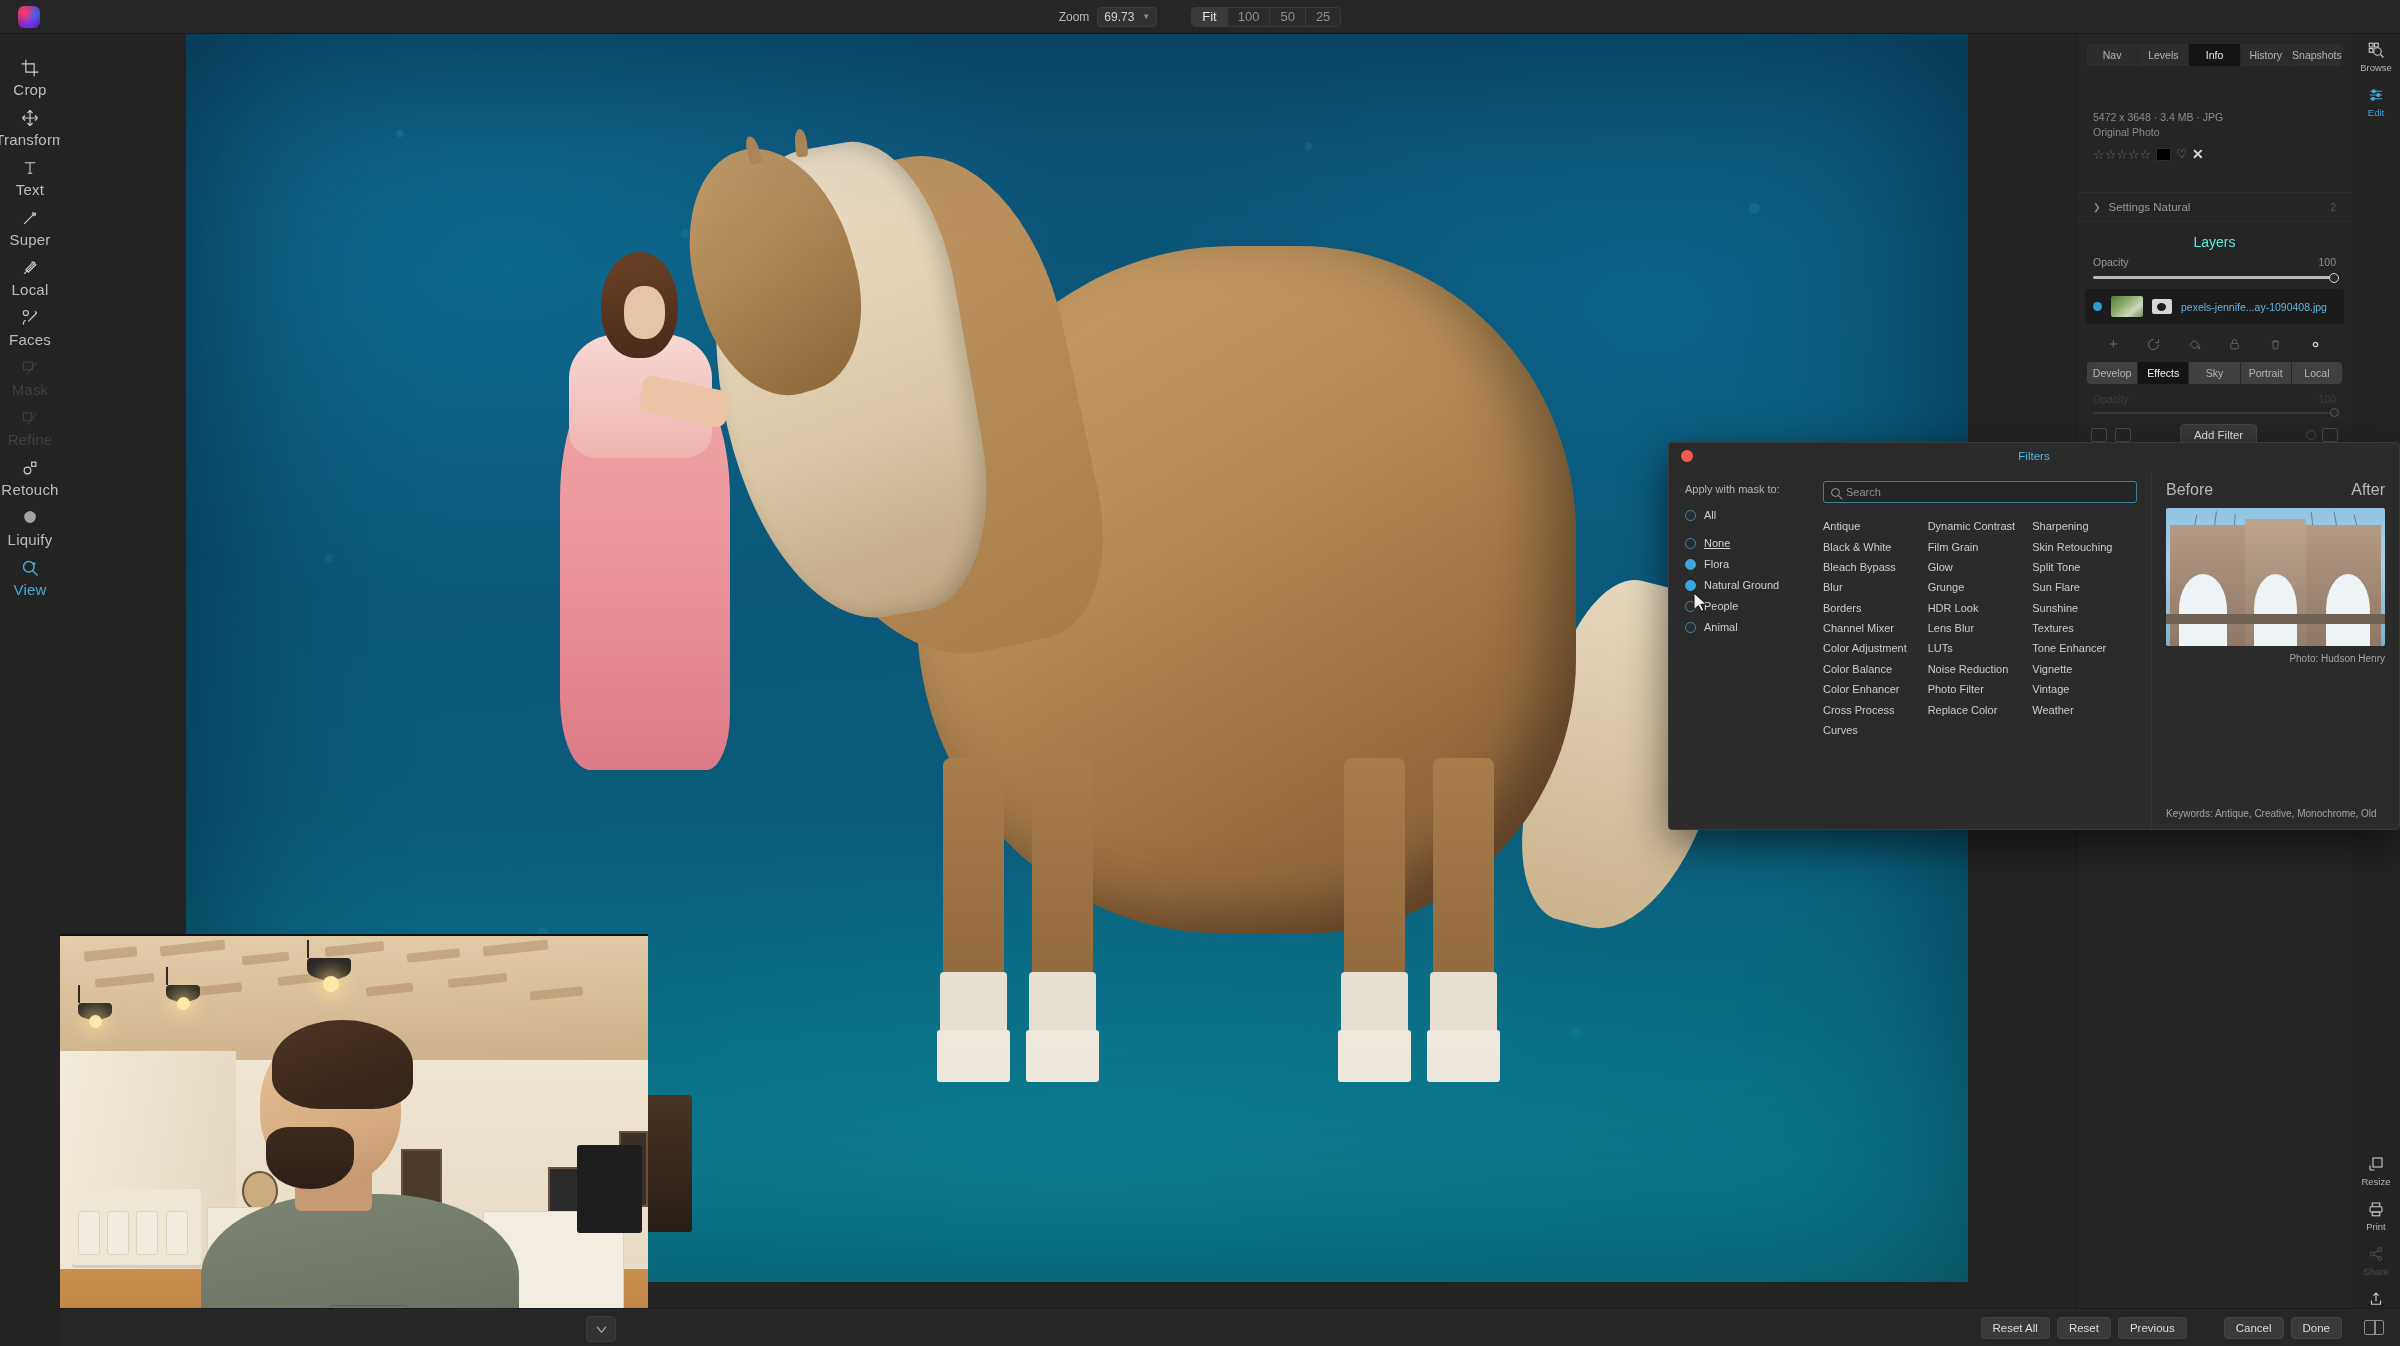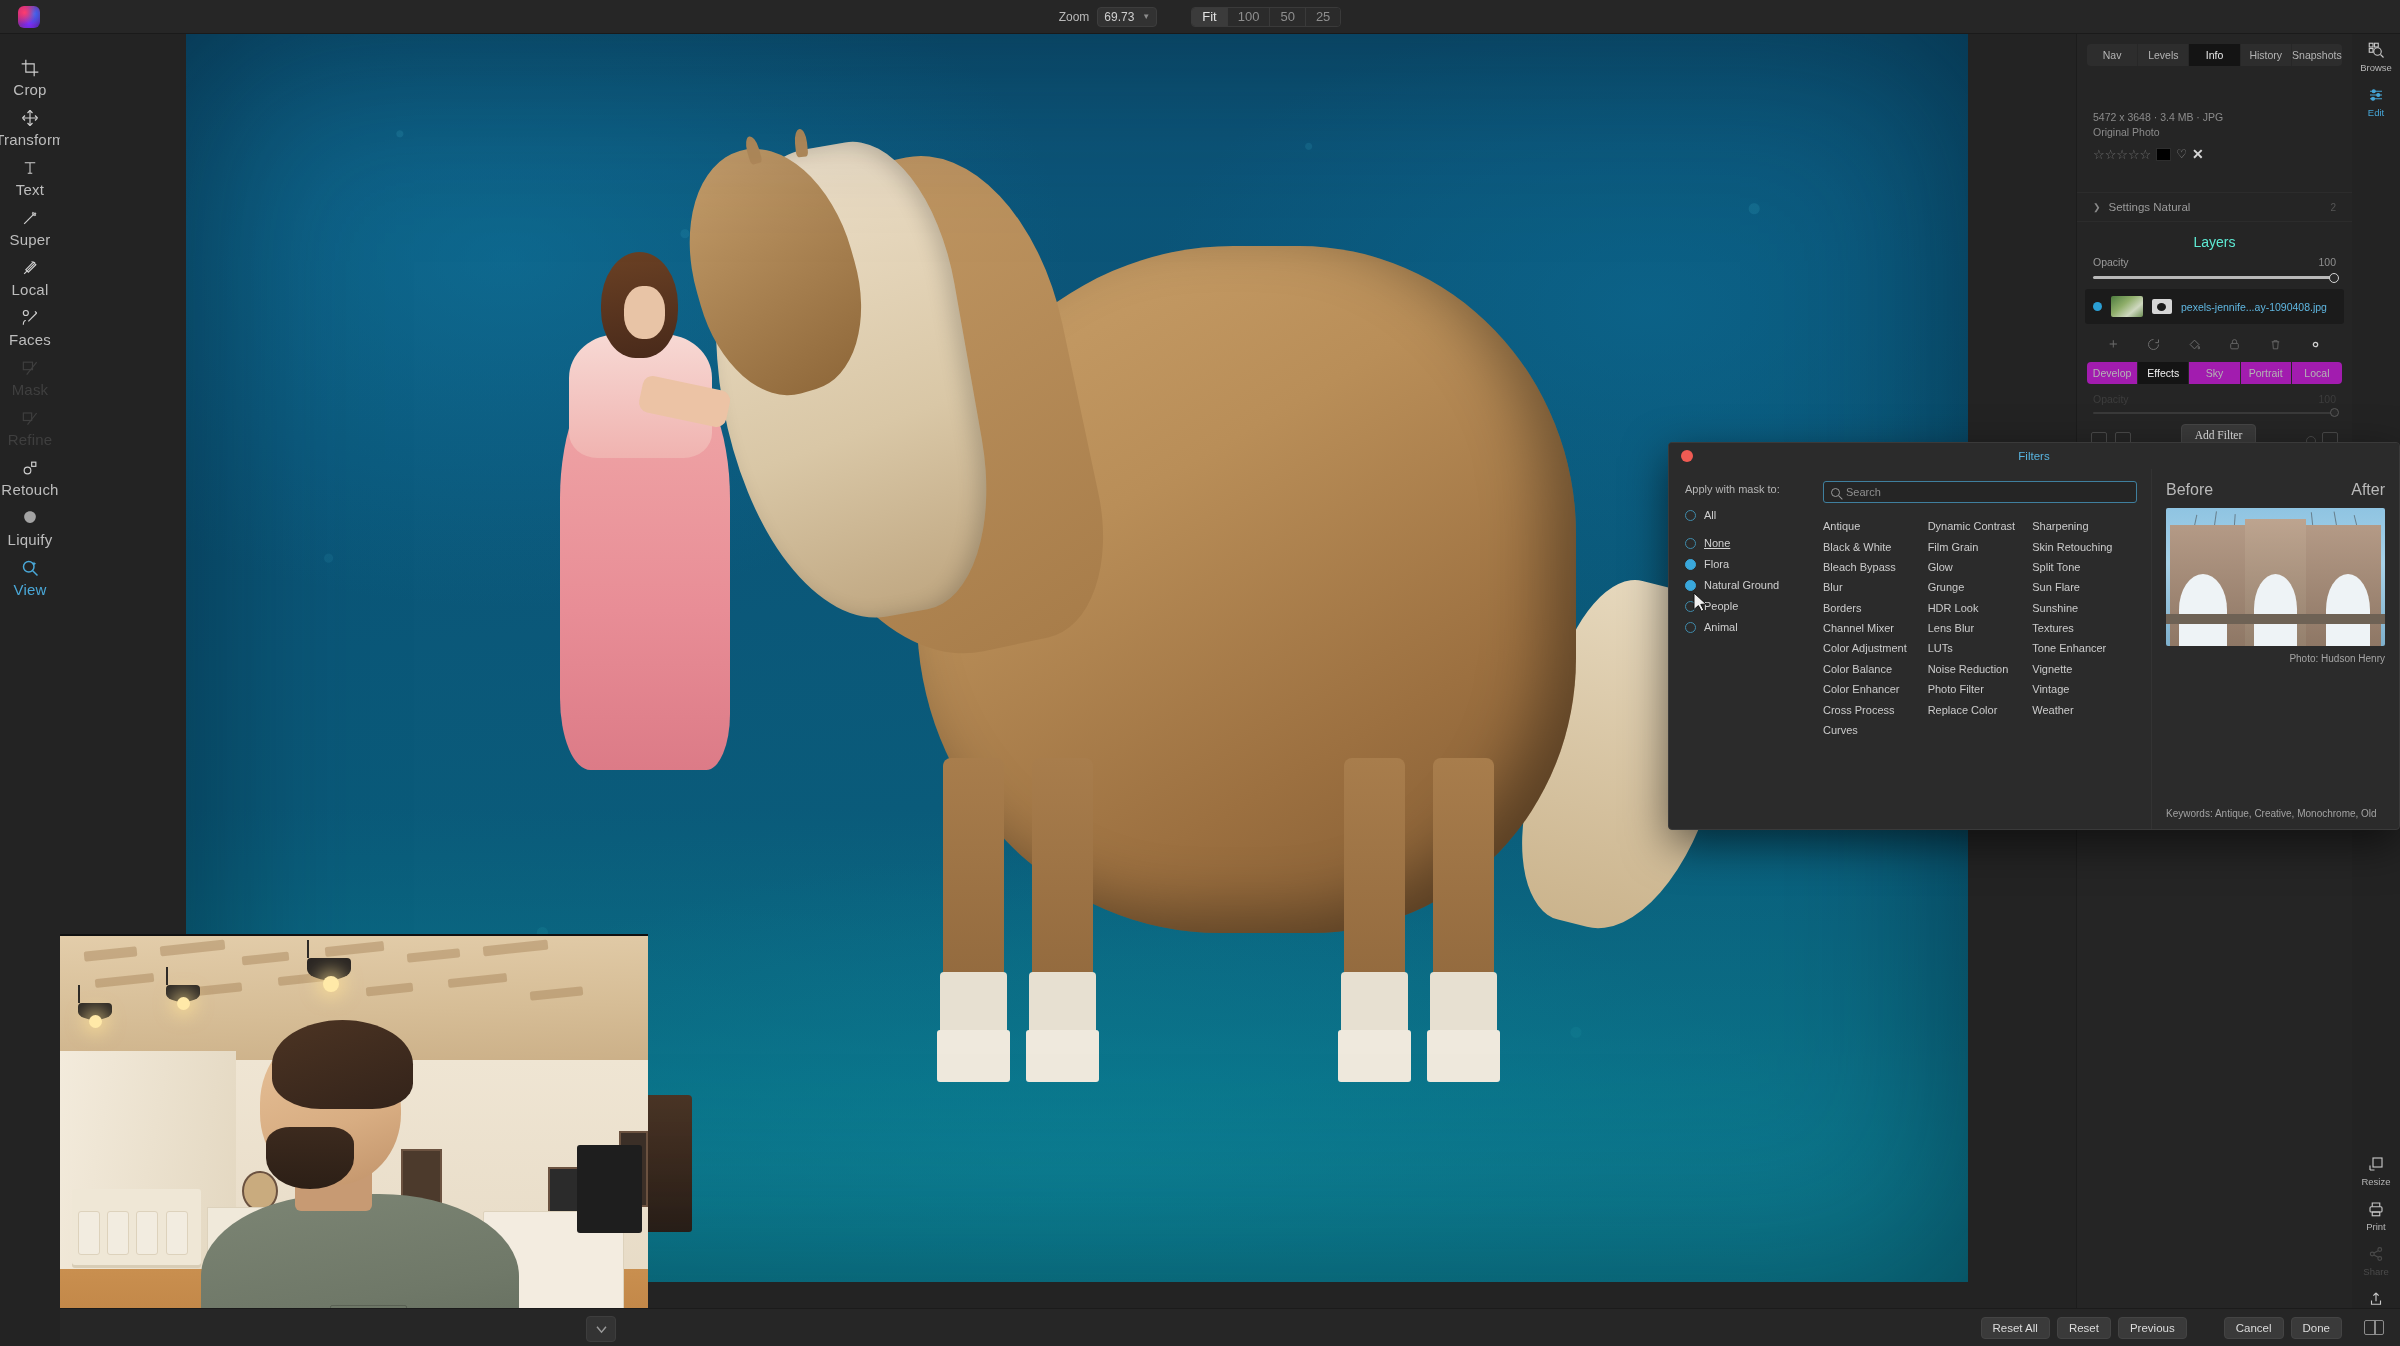--- a/index.html
+++ b/index.html
@@ -272,35 +272,35 @@
     width:20px; height:15px; border-radius:2px; background:#d6d6d6; position:relative;
   }
   .layeritem .mask::after{ content:""; position:absolute; left:5px; top:3.5px; width:9px; height:8px; border-radius:50%; background:#1b1b1b; }
   .layeritem .lname{ font-size:10.5px; color:#5fb6e0; white-space:nowrap; overflow:hidden; text-overflow:ellipsis; }
 
   .layertools{ display:flex; align-items:center; justify-content:space-around; padding:11px 16px 9px; }
   .layertools .ic{ width:18px; height:18px; color:#6c6c6c; display:flex; align-items:center; justify-content:center; font-size:14px; }
   .layertools .ic.on{ color:#d0d0d0; }
 
   .modestrip{
-    display:flex; margin:0 10px; background:#a21caf; border-radius:4px; overflow:hidden; height:22px;
+    display:flex; margin:0 10px; background:#404040; border-radius:4px; overflow:hidden; height:22px;
   }
   .modestrip > div{
     flex:1; display:flex; align-items:center; justify-content:center; font-size:10.5px; color:#b4b4b4;
     border-right:1px solid #272727;
   }
   .modestrip > div:last-child{ border-right:none; }
   .modestrip > div.active{ background:#141414; color:#f0f0f0; }
 
   .op2row{ display:flex; padding:9px 16px 0; font-size:10.5px; color:#3d3d3d; }
   .op2row .val{ margin-left:auto; }
   .slider2{ margin:7px 16px 8px; height:2px; background:#3a3a3a; border-radius:2px; position:relative; }
   .slider2 .knob{ position:absolute; right:-3px; top:-4px; width:9px; height:9px; border-radius:50%; background:#2a2a2a; border:1.5px solid #5a5a5a; }
 
-  .addfilterrow{ display:flex; align-items:flex-end; padding:2px 14px 0;font-family:Liberation Serif, serif; }
+  .addfilterrow{ display:flex; align-items:center; padding:2px 14px 0; }
   .addfilterrow .mini{ width:16px; height:14px; border:1px solid #4a4a4a; border-radius:2px; margin-right:8px; }
   .addfilterbtn{
     margin:0 auto; background:#3a3a3a; border:1px solid #464646; border-radius:4px;
     padding:4px 13px; font-size:11.5px; color:#e2e2e2;
   }
   .addfilterrow .rmini{ width:10px; height:10px; border:1.5px solid #4a4a4a; border-radius:50%; margin-left:8px; }
 
   
   #bottombar{
     position:absolute; left:60px; right:0; bottom:0; height:38px; background:#262626;

